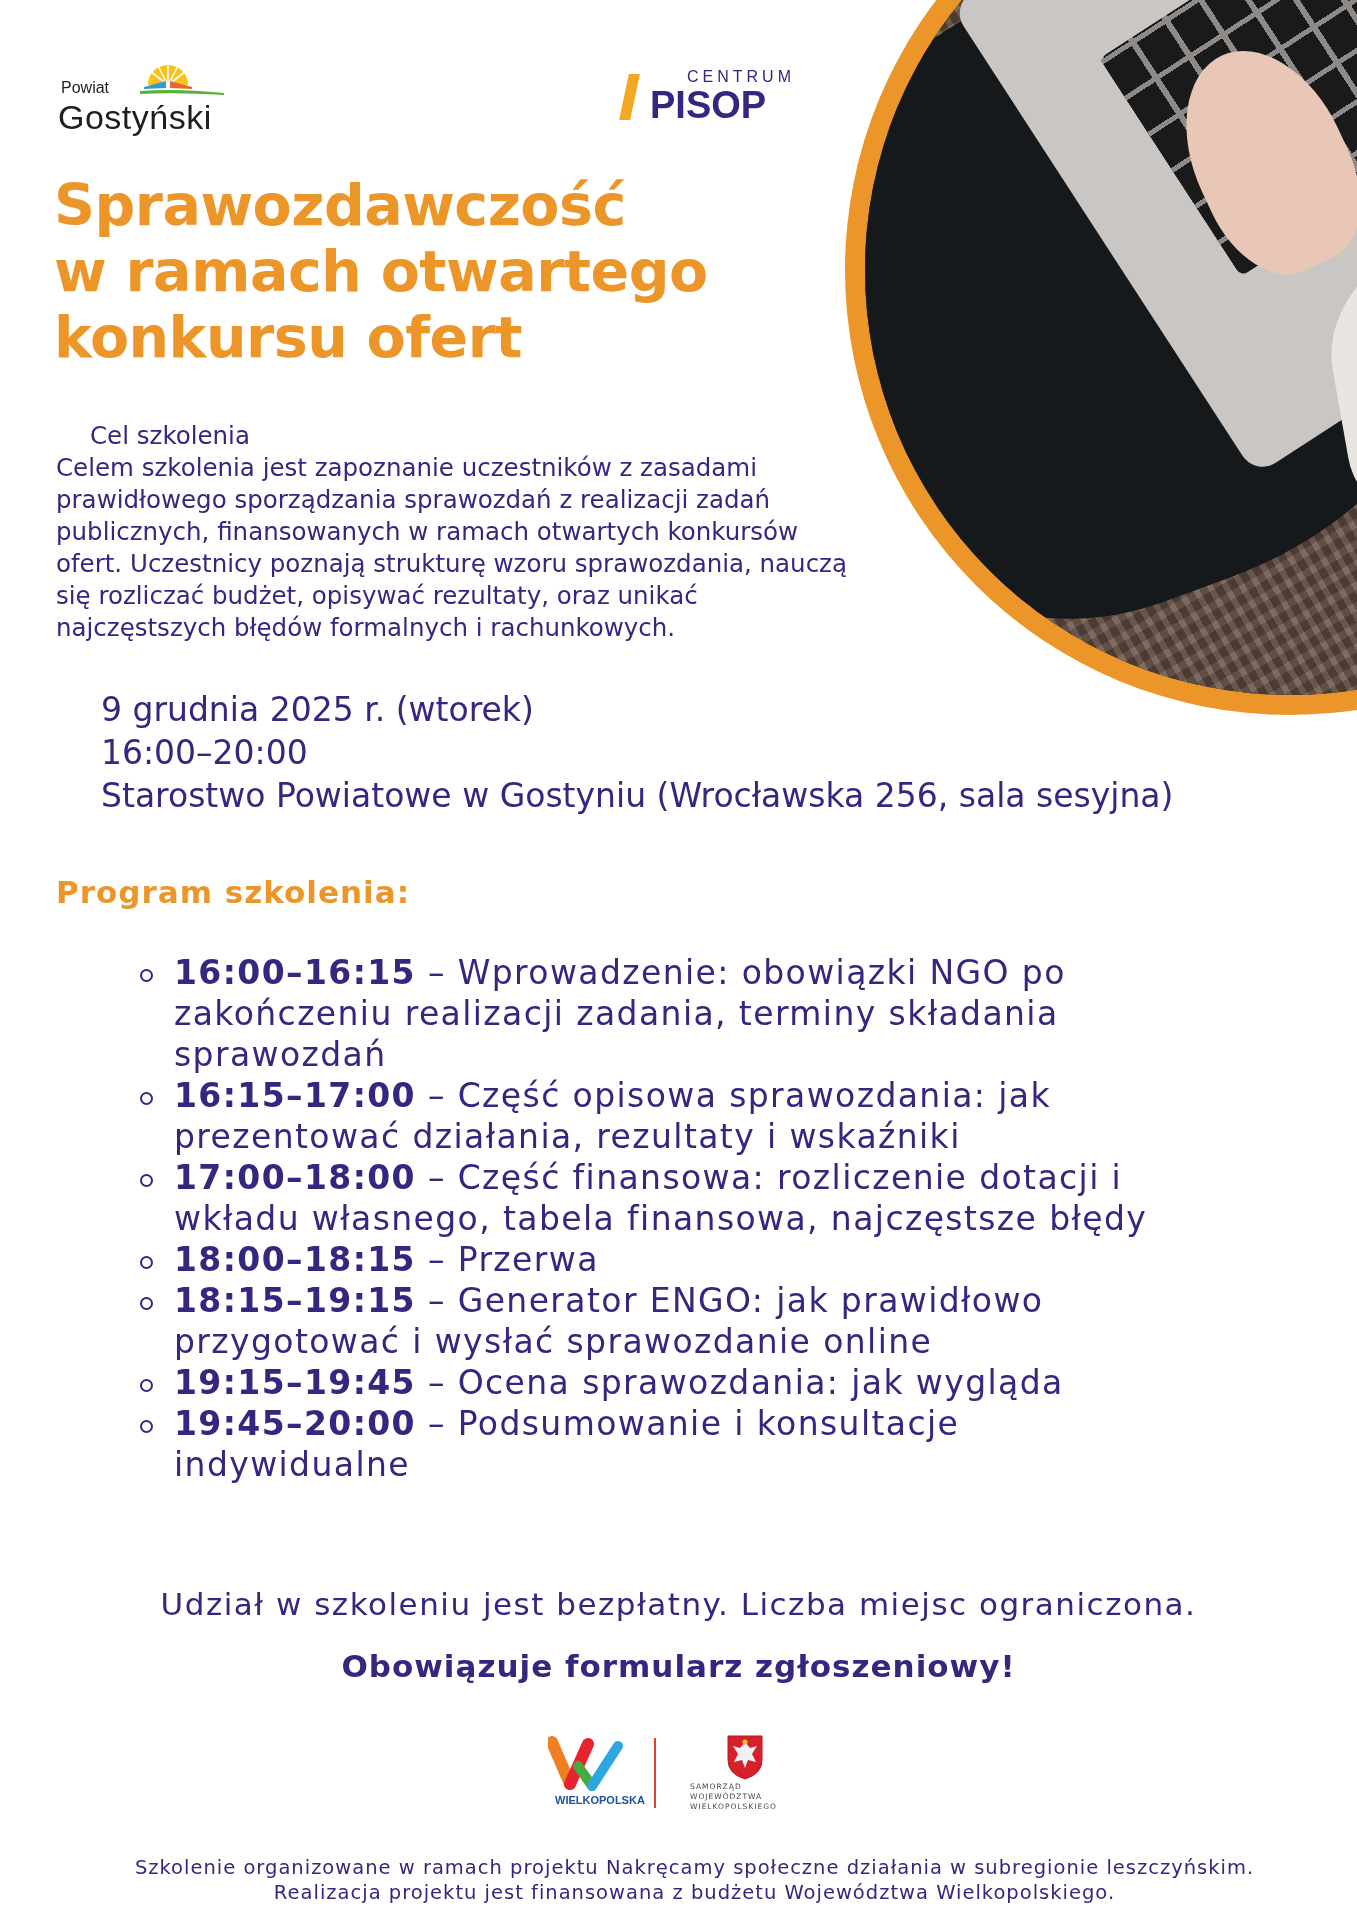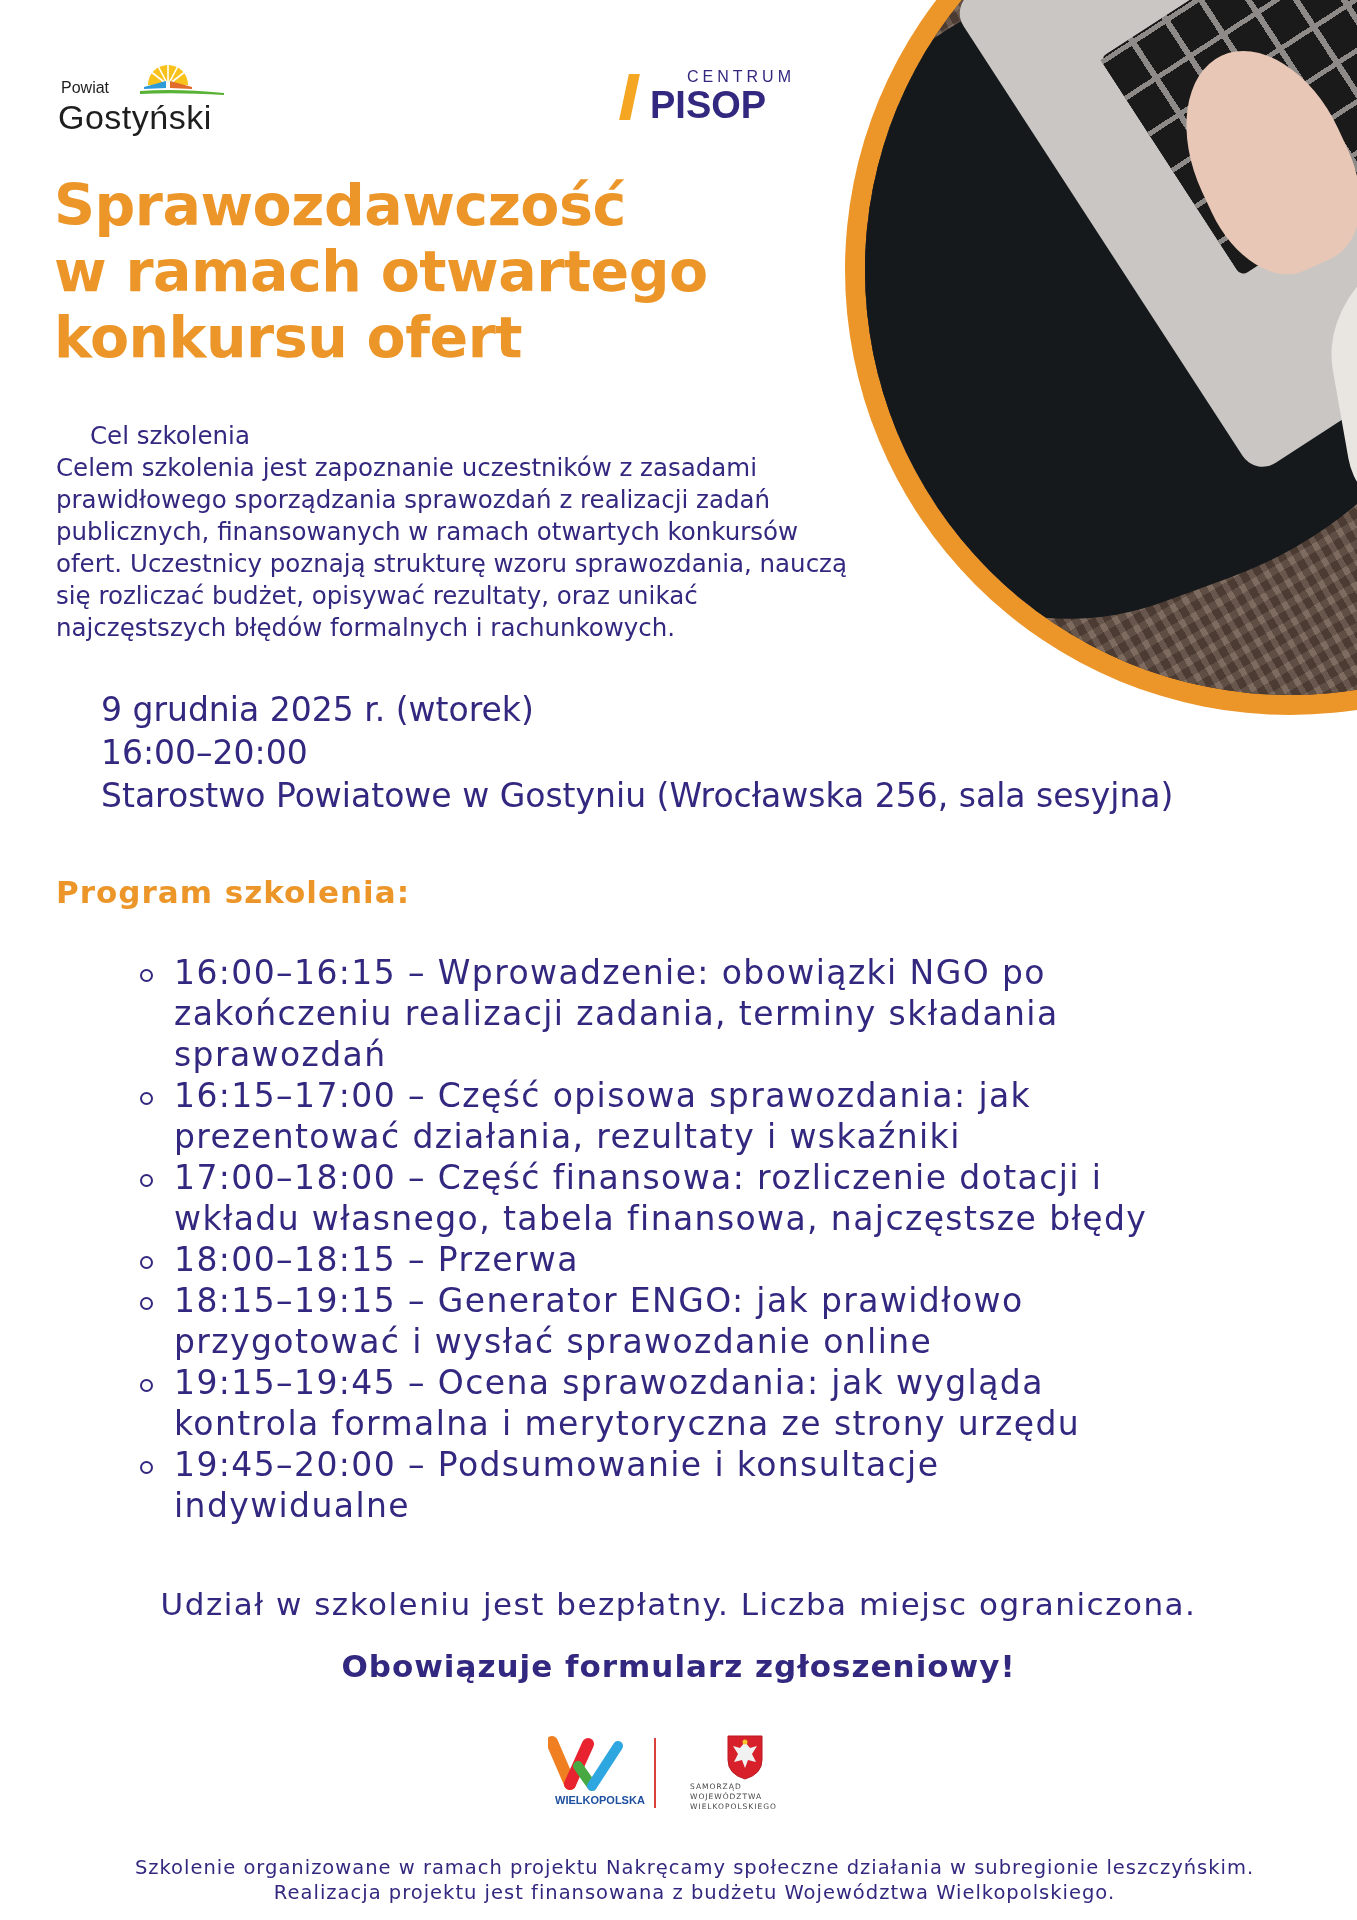--- a/index.html
+++ b/index.html
@@ -62,21 +62,21 @@
     .goal .label { padding-left: 34px; }
     .goal .line { white-space: nowrap; }
 
     .info { position: absolute; left: 101px; top: 688px; font-size: 33px; line-height: 43px; color: #33287f; font-family: "DejaVu Sans", sans-serif; white-space: nowrap; }
 
     .program-heading { position: absolute; left: 56px; top: 874px; font-size: 31px; font-weight: bold; color: #ec962a; letter-spacing: 1px; font-family: "DejaVu Sans", sans-serif; }
 
     .agenda { position: absolute; left: 140px; top: 952px; width: 1180px; list-style: none; }
     .agenda li { position: relative; padding-left: 34px; font-size: 33px; line-height: 41px; color: #33287f; letter-spacing: 1.4px; font-family: "DejaVu Sans", sans-serif; }
     .agenda li::before { content: ""; position: absolute; left: 0; top: 17px; width: 9px; height: 9px; border: 2px solid #33287f; border-radius: 50%; }
-    .agenda .time { font-weight: normal; }
+    .agenda .time { font-weight: bold; }
     .agenda .line { display: block; white-space: nowrap; }
 
     .free { position: absolute; left: 0; width: 1357px; top: 1586px; text-align: center; font-size: 31px; color: #33287f; letter-spacing: 1.5px; font-family: "DejaVu Sans", sans-serif; }
     .form { position: absolute; left: 0; width: 1357px; top: 1648px; text-align: center; font-size: 31px; font-weight: bold; color: #33287f; letter-spacing: 1px; font-family: "DejaVu Sans", sans-serif; }
 
     .sponsors { position: absolute; left: 540px; top: 1730px; width: 260px; height: 85px; }
     .sponsors .divider { position: absolute; left: 114px; top: 8px; width: 1.5px; height: 70px; background: #d9423a; }
     .wlkp-text { position: absolute; left: 0; top: 64px; font-family: "Liberation Sans", sans-serif; font-weight: bold; font-size: 11px; color: #1f4fa0; margin-left: 15px; }
     .sam-text { position: absolute; left: 150px; top: 52px; width: 110px; text-align: left; font-family: "DejaVu Sans", sans-serif; font-size: 7.5px; line-height: 10px; letter-spacing: 1px; color: #444; }
     .crest { position: absolute; left: 186px; top: 4px; }
@@ -167,21 +167,20 @@
   </li>
   <li>
     <span class="line"><span class="time">18:00–18:15</span><span> – Przerwa</span></span>
   </li>
   <li>
     <span class="line"><span class="time">18:15–19:15</span><span> – Generator ENGO: jak prawidłowo</span></span>
     <span class="line">przygotować i wysłać sprawozdanie online</span>
   </li>
   <li>
     <span class="line"><span class="time">19:15–19:45</span><span> – Ocena sprawozdania: jak wygląda</span></span>
-    <span class="line">kontrola formalna i merytoryczna ze strony urzędu</span>
   </li>
   <li>
     <span class="line"><span class="time">19:45–20:00</span><span> – Podsumowanie i konsultacje</span></span>
     <span class="line">indywidualne</span>
   </li>
 </ul>
 
 <div class="free">Udział w szkoleniu jest bezpłatny. Liczba miejsc ograniczona.</div>
 <div class="form">Obowiązuje formularz zgłoszeniowy!</div>
 

